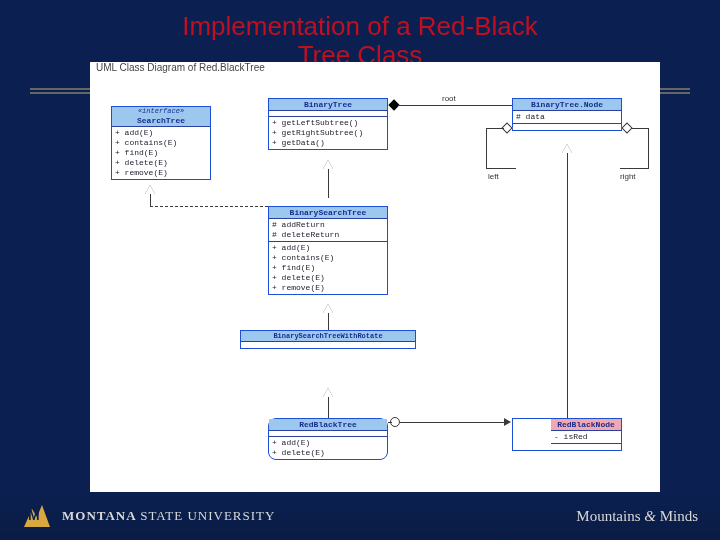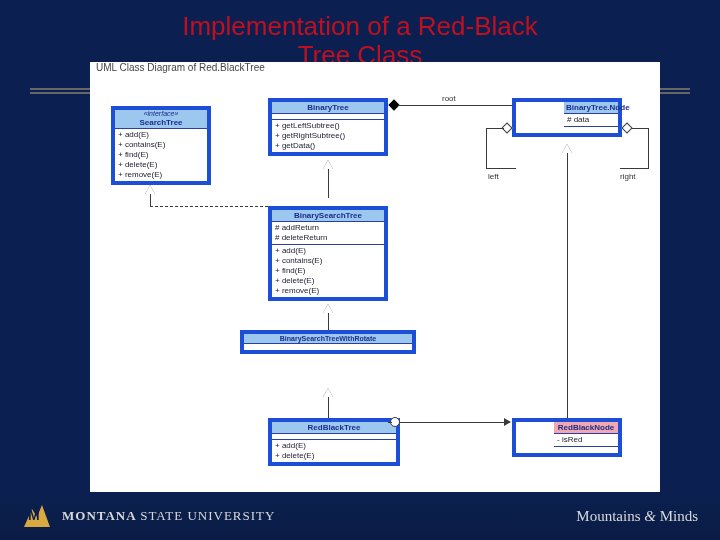--- a/index.html
+++ b/index.html
@@ -34,23 +34,24 @@
     width: 570px; height: 432px;
     background: #fff;
     z-index: 2;
     font-size: 9px;
     color: #223;
   }
   .fig-num { color: #3a4ea8; font-weight: bold; font-size: 10px; padding: 4px 6px 0 6px; letter-spacing: .5px; }
   .fig-cap { color: #444; font-size: 10px; padding: 0 6px 4px 6px; }
   .box {
     position: absolute;
-    border: 4px solid #1d4ed8;
+    border: 1px solid #1d4ed8;
     background: #fff;
     font-size: 8px;
+    font-family: Liberation Mono, monospace;
   }
   .box .hd { background: #9cc8f0; color: #1a2d8a; font-weight: bold; text-align: center; padding: 1px 2px; border-bottom: 1px solid #2b3fa0; }
   .box .hd.small { font-size: 7px; }
   .box .sec { border-bottom: 1px solid #2b3fa0; padding: 1px 3px; line-height: 1.25; }
   .box .sec:last-child { border-bottom: none; }
   .stereo { text-align:center; font-style: italic; color:#1a2d8a; background:#9cc8f0; font-size:7px; }
   .line { position: absolute; background: #3a3a3a; }
   .dash { position:absolute; border-top:1px dashed #3a3a3a; }
   .tri {
     position: absolute; width:0; height:0;
@@ -117,21 +118,21 @@
   <div class="box" style="left:178px; top:36px; width:120px;">
     <div class="hd">BinaryTree</div>
     <div class="sec" style="height:6px;"></div>
     <div class="sec">
       <div>+ getLeftSubtree()</div>
       <div>+ getRightSubtree()</div>
       <div>+ getData()</div>
     </div>
   </div>
 
-  <div class="box" style="left:422px; top:36px; width:110px;padding-left:48px;">
+  <div class="box" style="left:422px; top:36px; width:110px;">
     <div class="hd">BinaryTree.Node</div>
     <div class="sec">
         <div># data</div>
       </div>
     <div class="sec" style="height:6px;"></div>
   </div>
 
   <div class="diam" style="left:300px; top:39px;"></div>
   <div class="line" style="left:308px; top:43px; width:114px; height:1px;"></div>
   <span class="lbl" style="left:352px; top:32px;">root</span>
@@ -170,21 +171,21 @@
   <div class="line" style="left:60px; top:132px; width:1px; height:12px;"></div>
   <div class="dash" style="left:60px; top:144px; width:118px;"></div>
 
   <div class="box" style="left:150px; top:268px; width:176px;">
     <div class="hd small">BinarySearchTreeWithRotate</div>
     <div class="sec" style="height:6px;"></div>
   </div>
   <div class="tri" style="left:233px; top:242px;"></div>
   <div class="line" style="left:238px; top:251px; width:1px; height:17px;"></div>
 
-  <div class="box" style="left:178px; top:356px; width:132px;">
+  <div class="box" style="left:178px; top:356px; width:120px;border-radius:8px;">
     <div class="hd">RedBlackTree</div>
     <div class="sec" style="height:6px;"></div>
     <div class="sec">
       <div>+ add(E)</div>
       <div>+ delete(E)</div>
     </div>
   </div>
   <div class="tri" style="left:233px; top:326px;"></div>
   <div class="line" style="left:238px; top:335px; width:1px; height:21px;"></div>
   <div class="circ" style="left:300px; top:355px;"></div>

